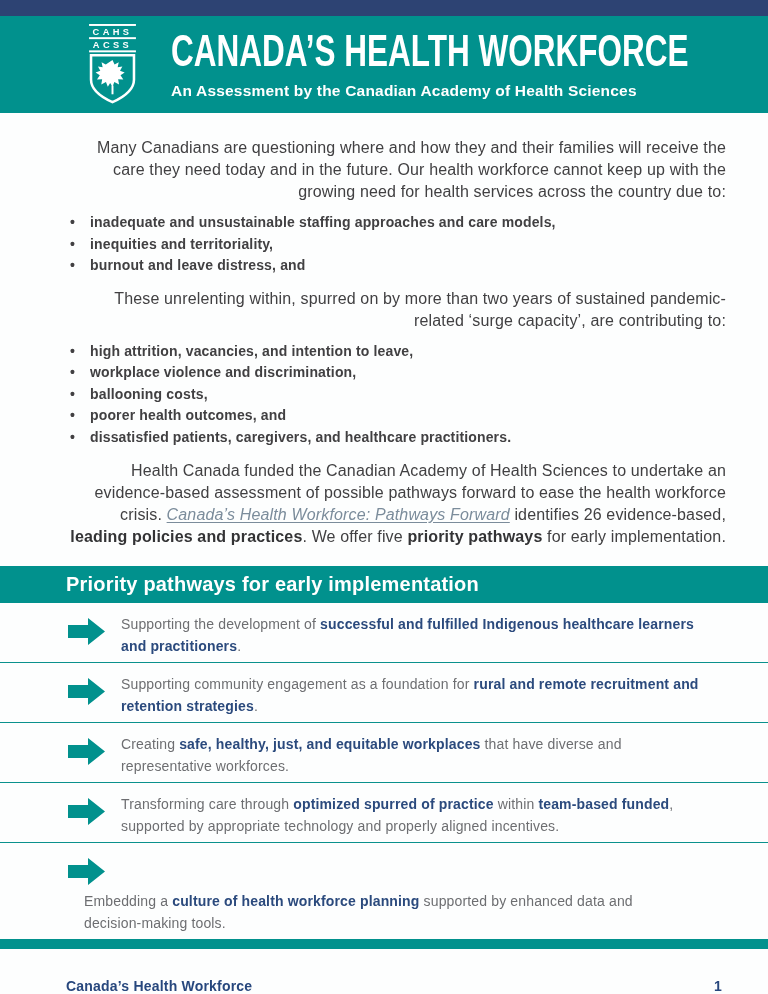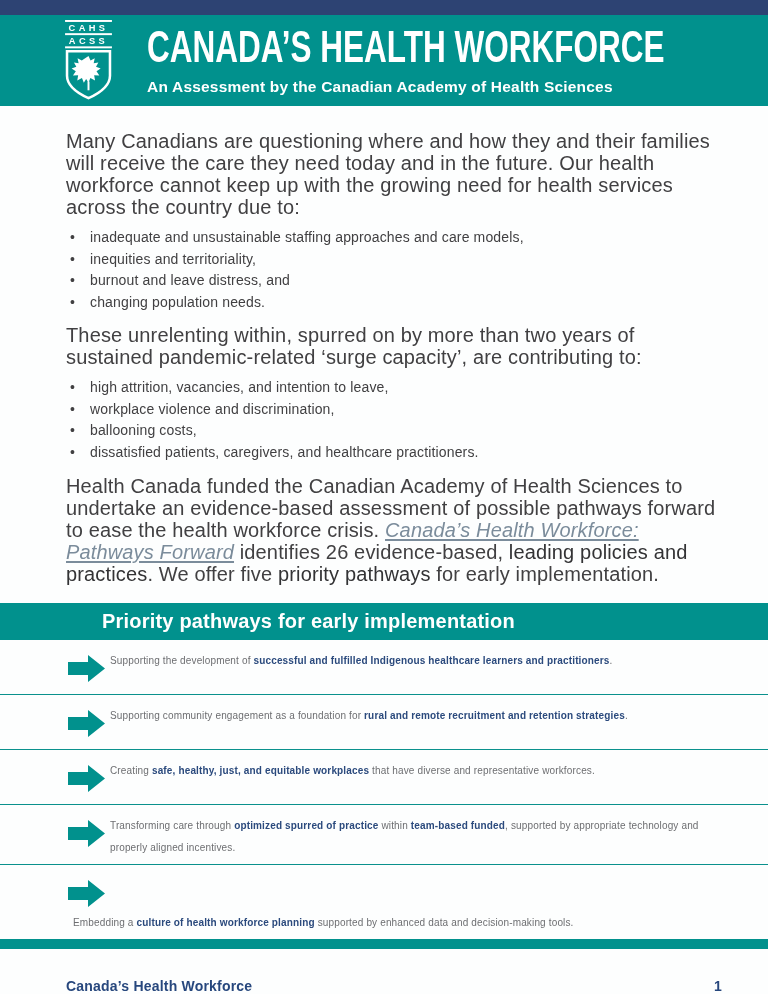--- a/index.html
+++ b/index.html
@@ -10,74 +10,74 @@
     overflow: hidden;
     background: #fdfefe;
   }
   .page { width: 768px; height: 994px; display: flex; flex-direction: column; }
 
   
   .top-strip { height: 20px; background: #2d4373; }
   .banner {
     height: 122px; background: #01918d;
     display: flex; align-items: center;
-    padding-left: 64px;
+    padding-left: 88px;
   }
   .logo { width: 49px; height: 82px; flex: 0 0 auto; margin-top: 2px; }
   .titles { margin-left: 34px; color: #ffffff; }
   .titles h1 {
     font-size: 45px; font-weight: 700; line-height: 1;
     letter-spacing: 0px; white-space: nowrap;
     transform: scaleX(0.70); transform-origin: 0 50%;
     display: inline-block;
   }
   .titles p {
     font-size: 15.5px; font-weight: 700; margin-top: 9px; letter-spacing: 0.2px;
   }
 
   
   main { padding: 24px 42px 0 66px; }
   .para {
-    color: #414042; font-size: 20px; line-height: 22px;
-    letter-spacing: 0.15px; max-width: 660px;
-  }
-  ul.bullets { list-style: none; margin: 9px 0 11px 0; }
+    color: #414042; font-size: 16px; line-height: 22px;
+    letter-spacing: 0.15px; max-width: 660px; text-align: right;
+  }
+  ul.bullets { list-style: none; margin: 9px 0 11px 0; font-weight: bold; }
   ul.bullets li {
     color: #414042; font-size: 14px; line-height: 21.5px;
     letter-spacing: 0.15px; padding-left: 24px; position: relative;
   }
   ul.bullets li::before {
     content: "•"; position: absolute; left: 4px; color: #414042;
   }
-  .para .seg-bold { font-weight: 400; color: #333335; }
+  .para .seg-bold { font-weight: 700; color: #333335; }
   .para .seg-link {
     color: #7b8c9b; font-style: italic; text-decoration: underline;
     text-underline-offset: 2px; cursor: pointer;
   }
   .funding { margin-top: 12px; line-height: 22px; }
 
   
   .priority-heading-bar {
     margin-top: 18px; height: 37px; background: #01918d;
-    display: flex; align-items: center; padding-left: 102px; text-align: center;
+    display: flex; align-items: center; padding-left: 66px; text-align: center;
   }
   .priority-heading-bar h2 {
     color: #ffffff; font-size: 20px; font-weight: 700; letter-spacing: 0.2px;
   }
   .pp-item {
     display: flex; align-items: flex-start;
     padding: 5px 42px 5px 68px;
     border-bottom: 1.5px solid #0a918d;
     min-height: 55px;
   }
   .pp-item:last-child { border-bottom: none; flex-direction: column; }
   .arrow-wrap { flex: 0 0 auto; margin-top: 10px; line-height: 0; }
   .pp-text {
-    margin-left: 5px; width: 592px;
-    color: #6d6e71; font-size: 10px; line-height: 22px;
+    margin-left: 16px; width: 592px;
+    color: #6d6e71; font-size: 14px; line-height: 22px;
     letter-spacing: 0.15px; padding-top: 5px;
   }
   .pp-text .seg-bold { font-weight: 700; color: #2b4a7d; }
   .bottom-bar { height: 10px; background: #01918d; width: 768px; }
 
   
   footer {
     flex: 1; display: flex; justify-content: space-between;
     align-items: flex-start; padding: 29px 46px 0 66px;
   }
@@ -111,29 +111,29 @@
     </div>
   </header>
 
   <main>
     <p class="para">Many Canadians are questioning where and how they and their families will receive the care they need today and in the future. Our health workforce cannot keep up with the growing need for health services across the country due to:</p>
 
     <ul class="bullets">
       <li>inadequate and unsustainable staffing approaches and care models,</li>
       <li>inequities and territoriality,</li>
       <li>burnout and leave distress, and</li>
-      <li>changing population needs.</li>
     </ul>
 
     <p class="para">These unrelenting within, spurred on by more than two years of sustained pandemic-related ‘surge capacity’, are contributing to:</p>
 
     <ul class="bullets">
       <li>high attrition, vacancies, and intention to leave,</li>
       <li>workplace violence and discrimination,</li>
       <li>ballooning costs,</li>
+      <li>poorer health outcomes, and</li>
       <li>dissatisfied patients, caregivers, and healthcare practitioners.</li>
     </ul>
 
     <p class="para funding"><span>Health Canada funded the Canadian Academy of Health Sciences to undertake an evidence-based assessment of possible pathways forward to ease the health workforce crisis. </span><span class="seg-link" style="font-style: italic;">Canada’s Health Workforce: Pathways Forward</span><span> identifies 26 evidence-based, </span><span class="seg-bold">leading policies and practices</span><span>. We offer five </span><span class="seg-bold">priority pathways</span><span> for early implementation.</span></p>
   </main>
 
   <section>
     <div class="priority-heading-bar">
       <h2>Priority pathways for early implementation</h2>
     </div>

